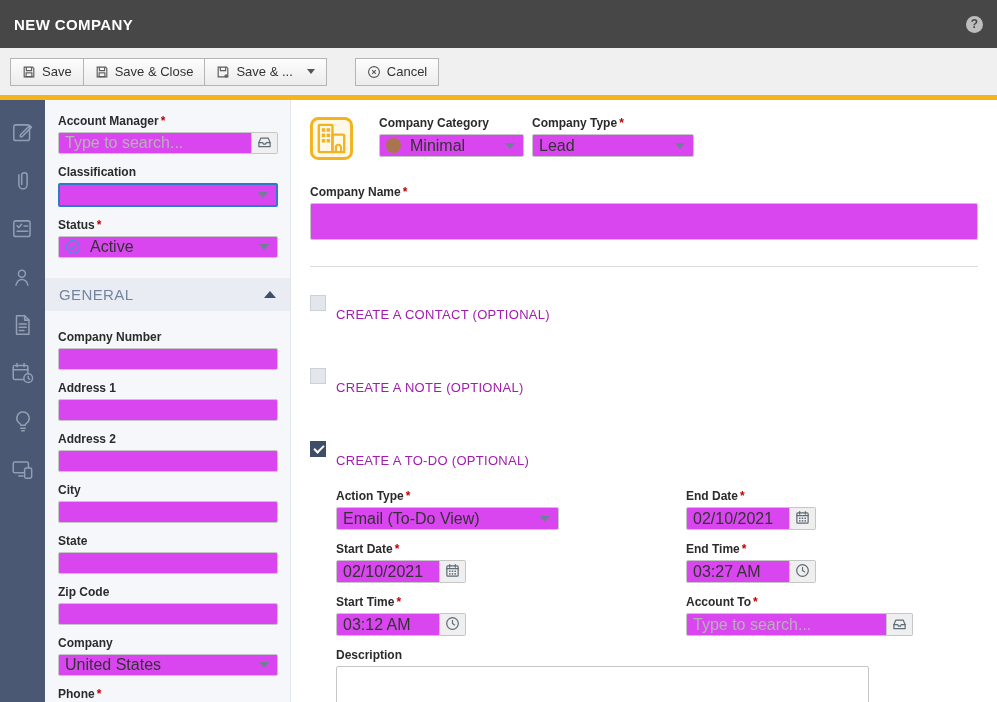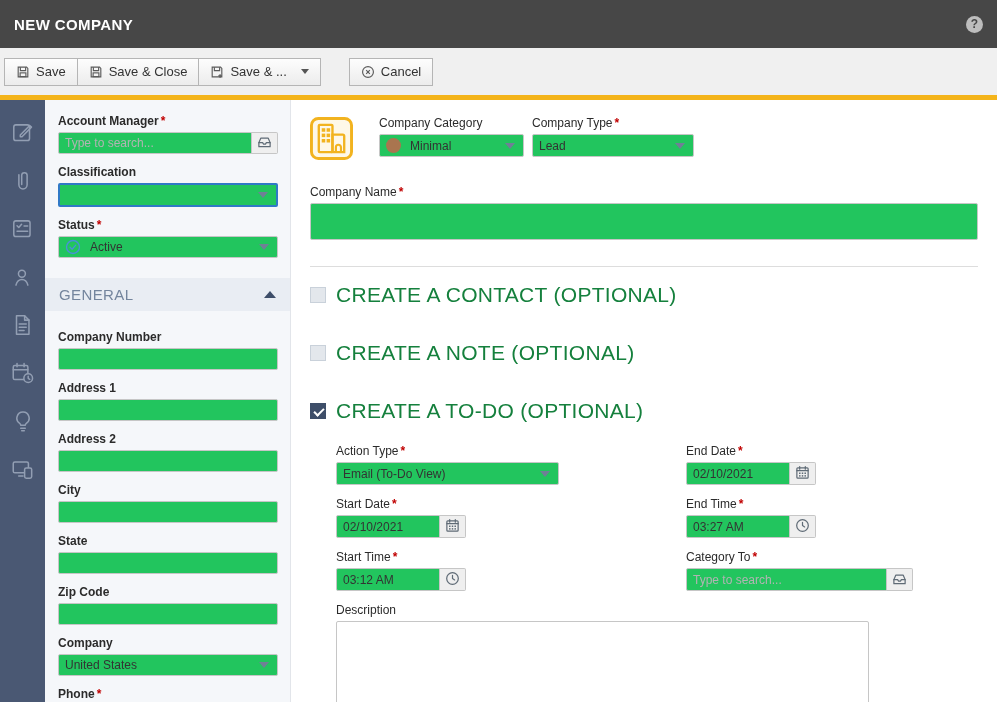--- a/index.html
+++ b/index.html
@@ -7,21 +7,21 @@
   body { font-family:"Liberation Sans", sans-serif; background:#fff; }
 
   
   .titlebar { height:48px; background:#474747; color:#fff; display:flex; align-items:center; padding:0 14px; }
   .titlebar .title { font-size:15px; font-weight:bold; letter-spacing:.4px; }
   .help-btn { margin-left:auto; width:17px; height:17px; border-radius:50%; background:#BDBDBD; color:#474747;
               font-size:12px; font-weight:bold; display:flex; align-items:center; justify-content:center;
               border:none; cursor:pointer; line-height:1; }
 
   
-  .toolbar { height:47px; background:#F0F0F0; display:flex; align-items:center; padding:0 4px; }
+  .toolbar { height:47px; background:#F0F0F0; display:flex; align-items:center; padding:0 10px; }
   .btn-group { display:flex; }
   .tb-btn { height:28px; display:inline-flex; align-items:center; gap:6px; padding:0 11px;
             background:linear-gradient(#FDFDFD,#ECECEC); border:1px solid #B5B5B5;
             font-size:13px; color:#333; font-family:inherit; cursor:pointer; white-space:nowrap; }
   .btn-group .tb-btn + .tb-btn { margin-left:-1px; }
   .cancel-btn { margin-left:28px; }
   .tb-caret { width:0; height:0; border-left:4px solid transparent; border-right:4px solid transparent;
               border-top:5px solid #555; margin-left:8px; }
 
   .accent-bar { height:5px; }
@@ -34,21 +34,21 @@
   .side-icon svg { stroke:#9AA6BA; fill:none; stroke-width:1.4; stroke-linecap:round; stroke-linejoin:round; opacity:.9; }
 
   .left-panel { width:246px; flex:0 0 246px; background:#F5F7FA; border-right:1px solid #E2E5EA;
                 padding:15px 12px 0 13px; overflow:hidden; }
 
   .field { margin-bottom:12px; }
   .field > label { display:block; font-size:12px; line-height:13px; font-weight:bold; color:#2B2B2B; margin-bottom:4px; }
   .required::after { content:"*"; color:#C00000; margin-left:2px; font-weight:bold; }
 
   .tb-input, .selectbox { width:100%; height:22px; border:1px solid #C6C6C6; border-radius:2px;
-                          background:#22c55e; font-size:12px; color:#333; font-family:inherit; padding:0 6px; }
+                          background:#d946ef; font-size:16px; color:#333; font-family:inherit; padding:0 6px; }
   .tb-input::placeholder { color:#B3B3B3; }
 
   .selectbox { display:flex; align-items:center; gap:9px; position:relative; padding-right:24px; cursor:pointer; }
   .selectbox .caret { position:absolute; right:8px; top:50%; margin-top:-3px; width:0; height:0;
                       border-left:5px solid transparent; border-right:5px solid transparent;
                       border-top:6px solid #6F8096; }
   .selectbox.focused { border:2px solid #3079C6; height:24px; }
   .sb-text { overflow:hidden; white-space:nowrap; }
 
   .input-group { display:flex; }
@@ -57,42 +57,42 @@
                display:flex; align-items:center; justify-content:center; cursor:pointer; border-radius:0 2px 2px 0; }
   .addon-btn svg { stroke:#5F6B76; fill:none; stroke-width:1.3; stroke-linecap:round; stroke-linejoin:round; }
 
   .section-header { margin:20px -12px 20px -13px; background:#E9EDF3; height:33px; display:flex;
                     align-items:center; padding:0 14px; color:#74859D; font-size:15px; letter-spacing:.4px; cursor:pointer; }
   .caret-up { margin-left:auto; width:0; height:0; border-left:6px solid transparent; border-right:6px solid transparent;
               border-bottom:7px solid #3E4E69; }
 
   
   .main-panel { flex:1; background:#fff; padding:17px 19px 0 19px; overflow:hidden; }
-  .main-panel label { font-size:12px; line-height:13px; font-weight:normal; color:#2B2B2B; display:block; margin-bottom:4px; }
+  .main-panel label { font-size:12px; line-height:13px; font-weight:bold; color:#2B2B2B; display:block; margin-bottom:4px; }
   .main-panel .tb-input, .main-panel .selectbox { height:23px; }
   .main-panel .addon-btn { height:23px; }
 
   .row1 { display:flex; align-items:flex-start; }
   .company-icon { margin-right:26px; }
   .cat-field { width:145px; margin-right:8px; }
   .type-field { width:162px; }
   .swatch { width:15px; height:15px; border-radius:50%; flex:0 0 15px; }
 
   .name-field { margin-top:17px; }
   .name-input { width:100%; height:37px !important; }
 
   .hdivider { height:1px; background:#DDDDDD; margin-top:26px; }
 
   .check-row { display:flex; align-items:center; gap:10px; margin-top:34px; cursor:pointer; }
   .check-row.first { margin-top:16px; }
   .checkbox { width:16px; height:16px; background:#E3E7EC; border:1px solid #C9D1DA; flex:0 0 16px; position:relative; }
   .checkbox.checked { background:#3E4E69; border-color:#3E4E69; }
   .checkbox.checked::after { content:""; position:absolute; left:3px; top:3.5px; width:8px; height:4px;
                              border-left:2px solid #fff; border-bottom:2px solid #fff; transform:rotate(-45deg); }
-  .check-label { font-size:21px; color:#15803d; letter-spacing:.3px; }
+  .check-label { font-size:13px; color:#a21caf; letter-spacing:.3px;margin-top:24px; }
 
   .todo-grid { margin:22px 0 0 26px; display:grid; grid-template-columns:223px 227px; column-gap:127px; }
   .todo-grid .field { margin-bottom:13px; }
   .dt-group { width:130px; }
   .dt-group .tb-input { width:104px; flex:0 0 104px; }
 
   .desc-field { margin-left:26px; margin-top:0; }
   .desc-wrap { position:relative; width:533px; }
   .desc-area { width:533px; height:130px; border:1px solid #C6C6C6; border-radius:2px; resize:none;
                font-family:inherit; font-size:12.5px; padding:5px 6px; color:#333; display:block; }
@@ -438,21 +438,21 @@
               <svg width="15" height="15" viewBox="0 0 16 16">
                   <circle cx="8" cy="8" r="6.2"></circle>
                   <path d="M8 4.6V8l2.3 1.5"></path>
                 </svg>
             </span>
           </button>
         </div>
       </div>
 
       <div class="field">
-        <label class="required">Category To</label>
+        <label class="required">Account To</label>
         <div class="input-group">
           <input class="tb-input" placeholder="Type to search..." style="">
           <button class="addon-btn">
             <span>
               <svg width="15" height="15" viewBox="0 0 16 16">
                   <path d="M2 9.2l2-4.7h8l2 4.7v4.3H2z"></path>
                   <path d="M2 9.2h4l1 1.6h2l1-1.6h4"></path>
                 </svg>
             </span>
           </button>

